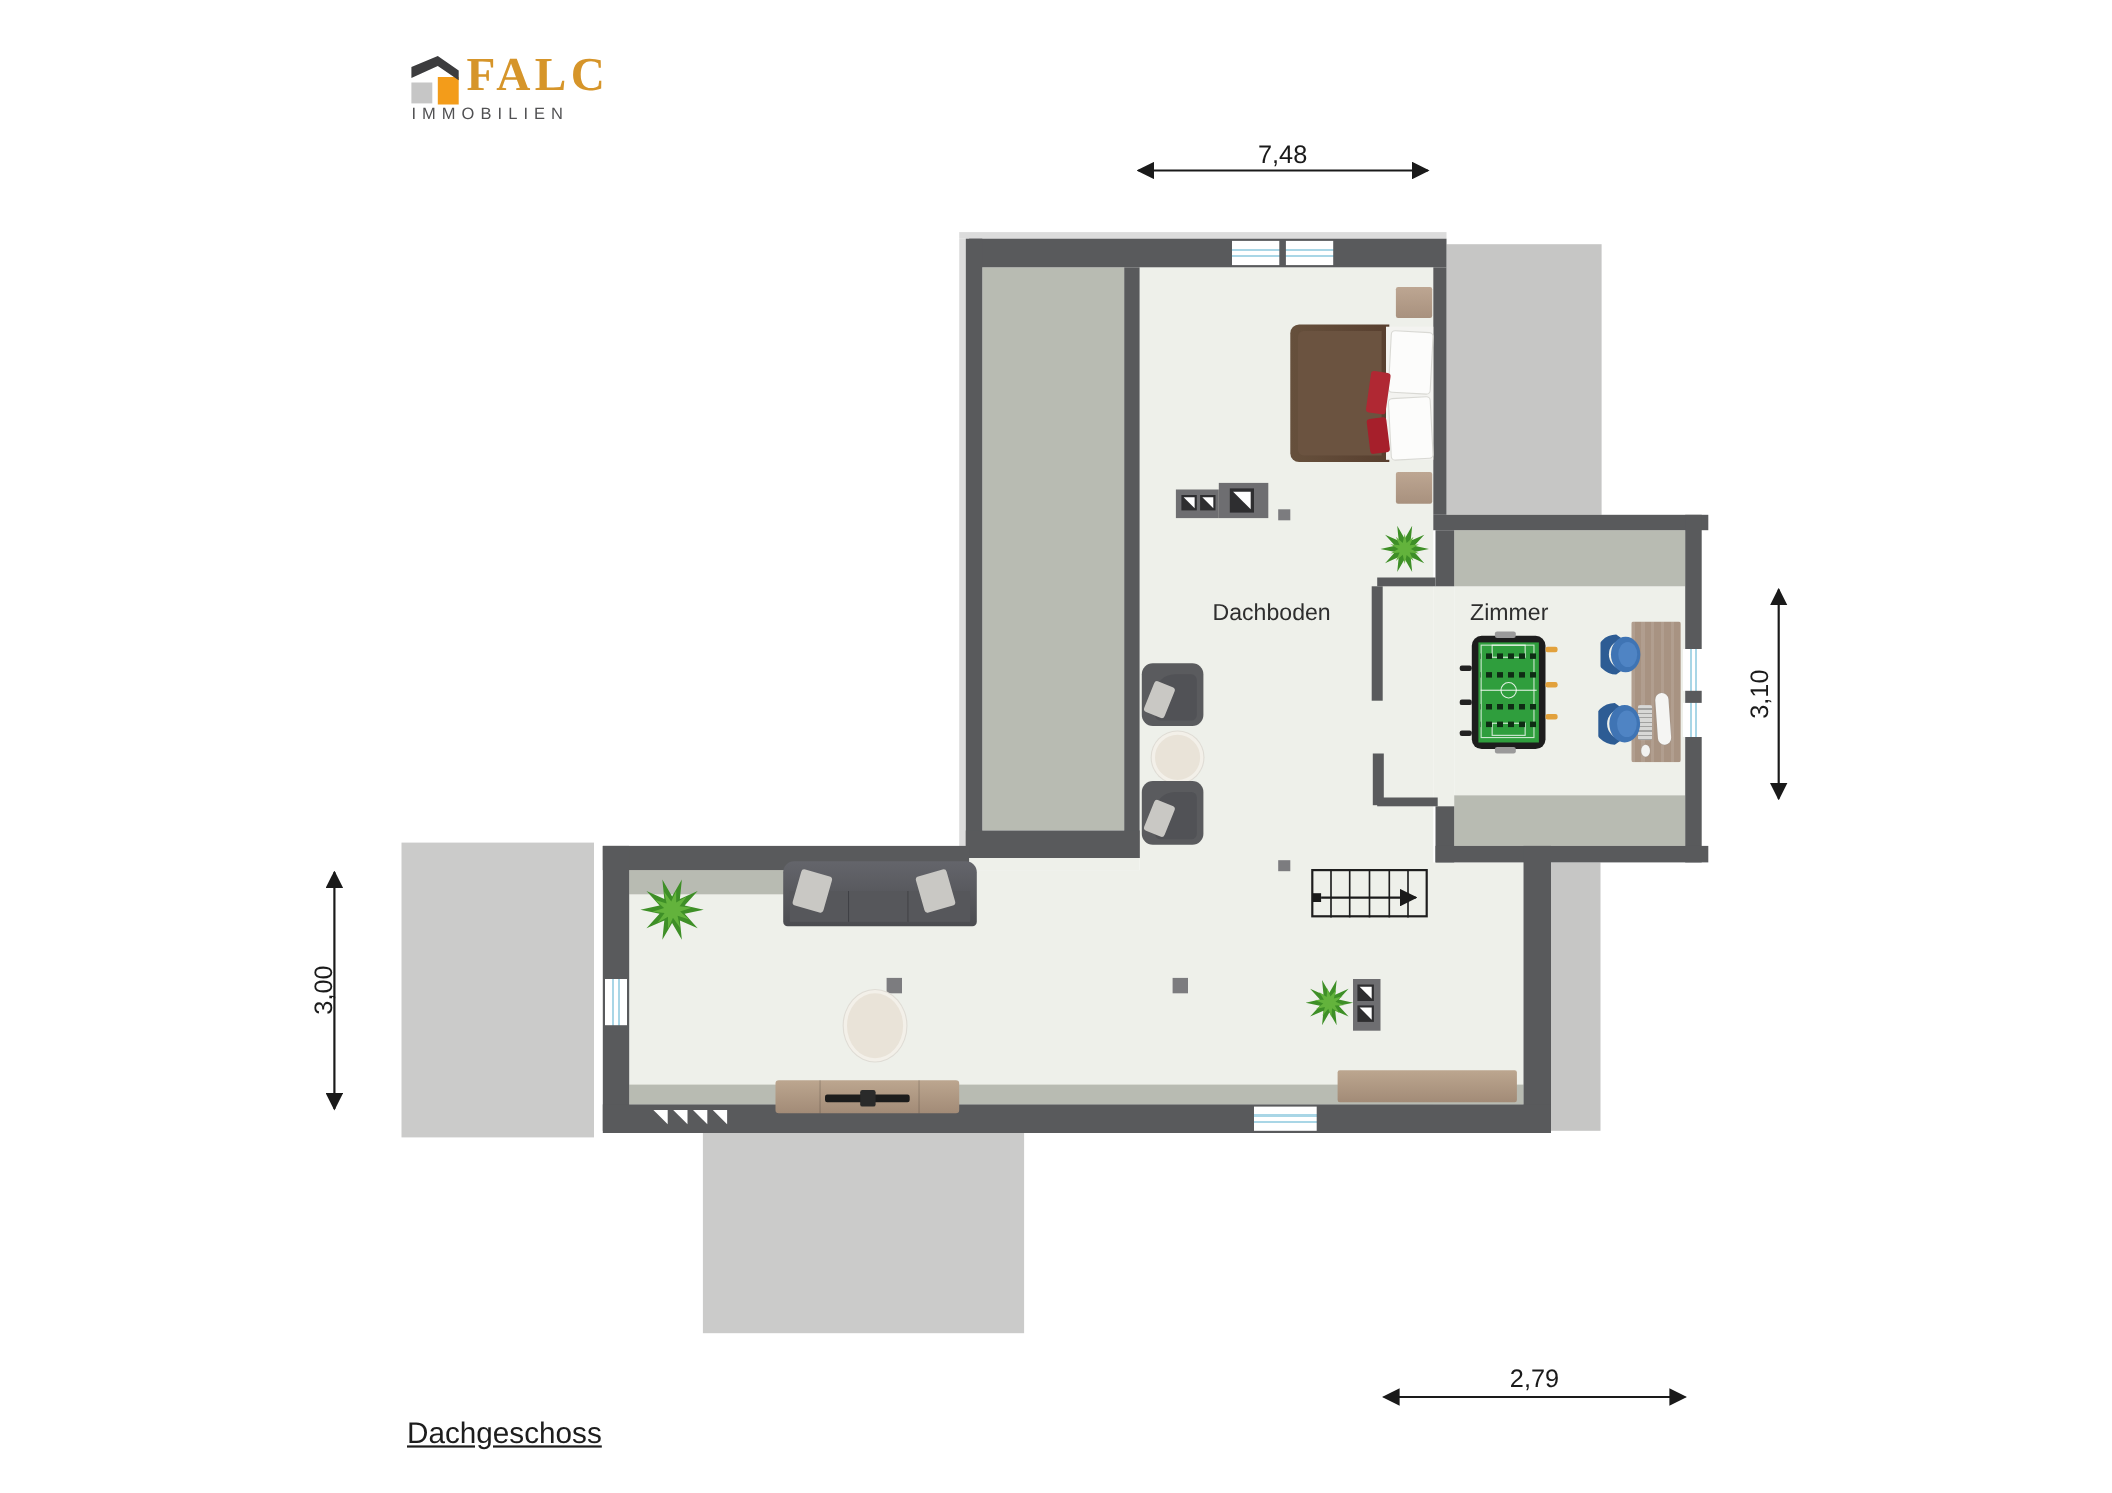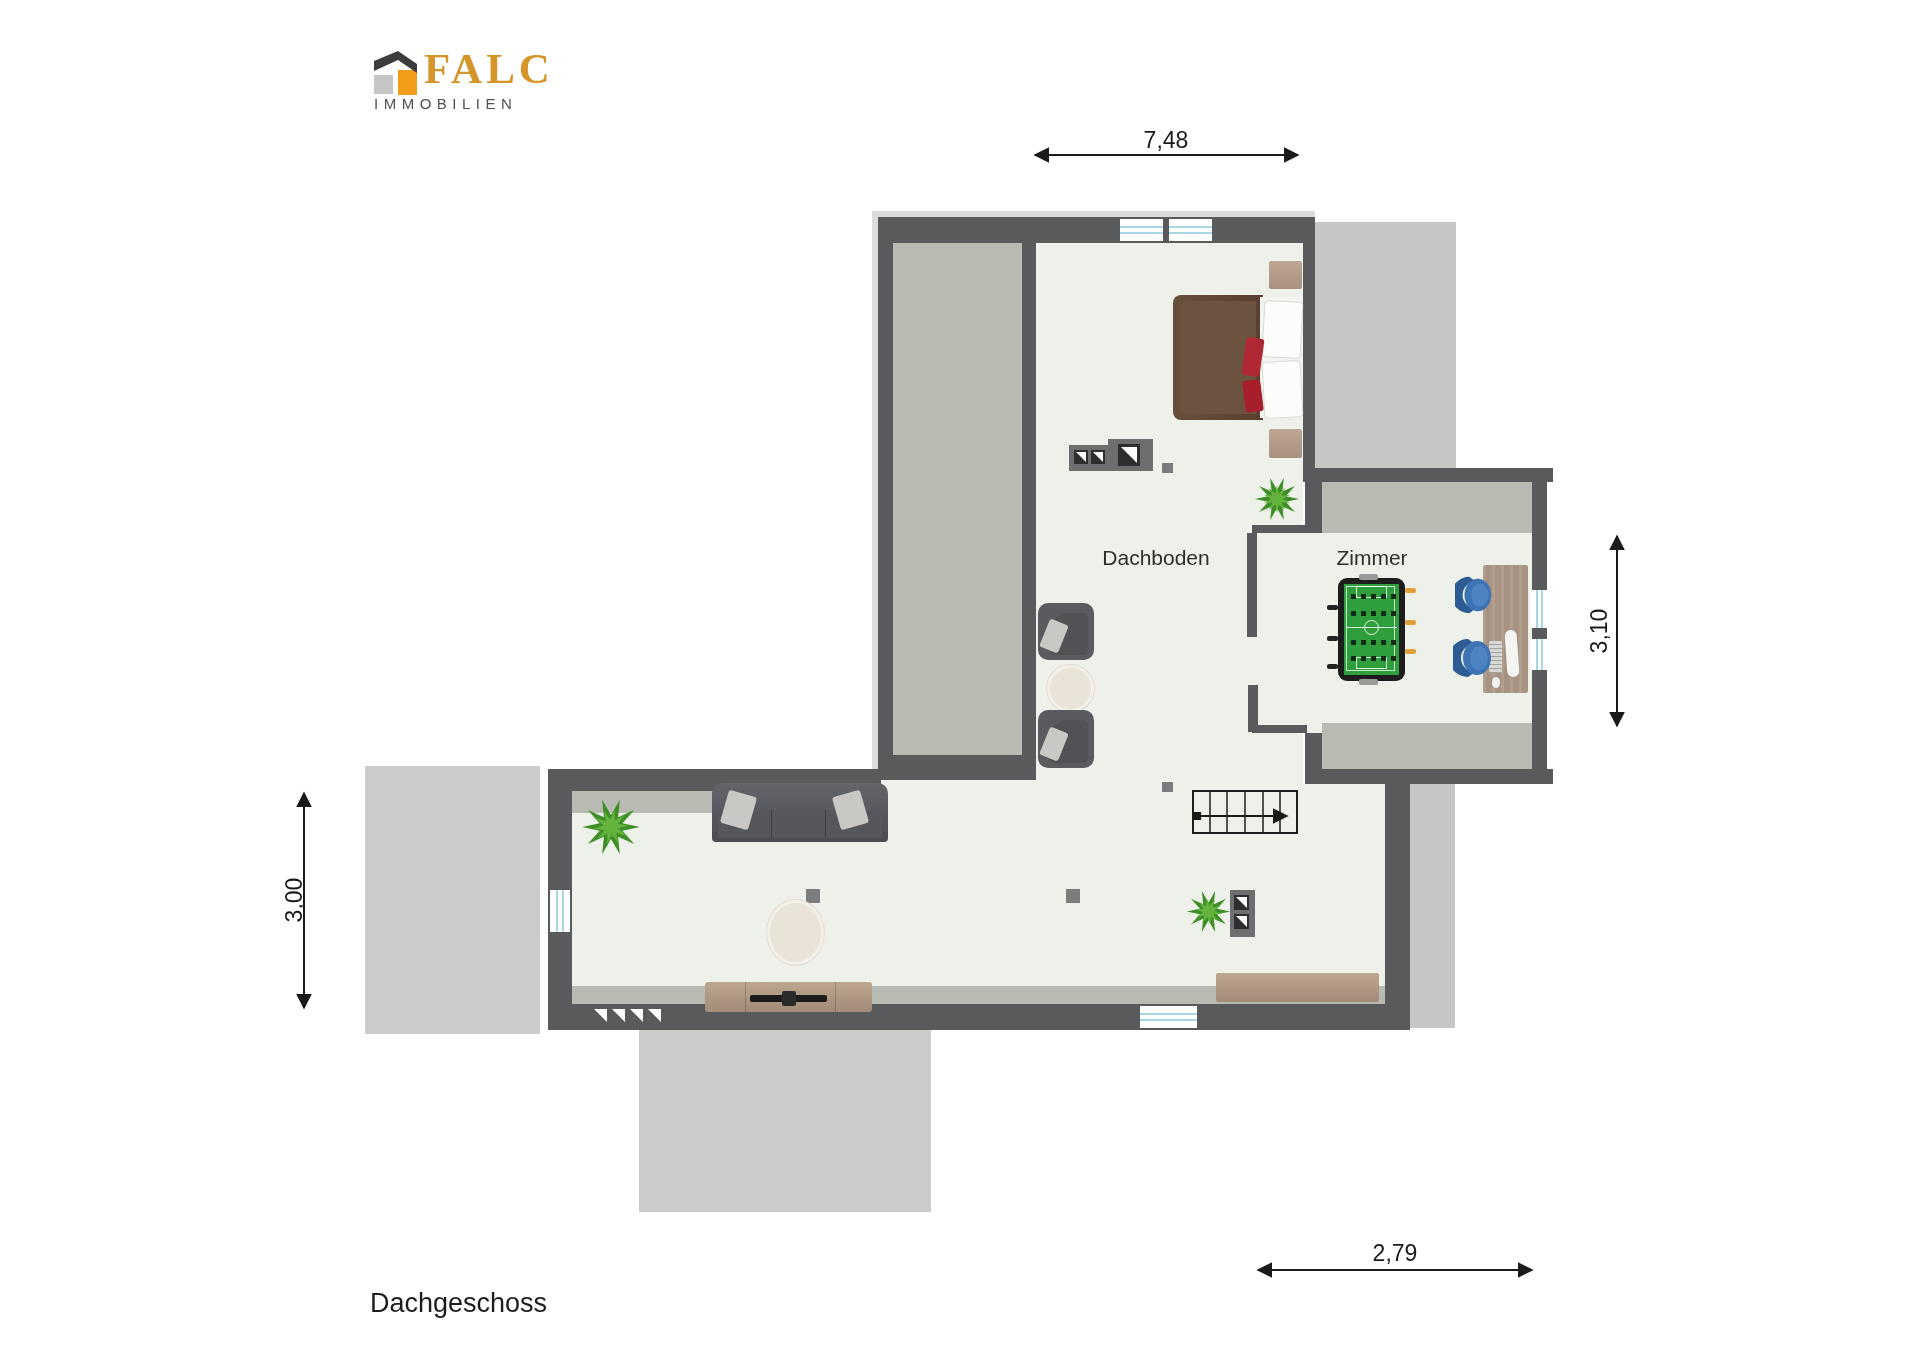--- a/index.html
+++ b/index.html
@@ -223,15 +223,15 @@
   </svg>
 
   <div class="dim-lbl" style="left:1106px;top:127px;width:120px;">7,48</div>
   <div class="dim-lbl" style="left:1561px;top:616px;width:80px;height:30px;transform:rotate(-90deg);">3,10</div>
   <div class="dim-lbl" style="left:256px;top:885px;width:80px;height:30px;transform:rotate(-90deg);">3,00</div>
   <div class="dim-lbl" style="left:1335px;top:1240px;width:120px;">2,79</div>
 
   <div class="lbl room-lbl" style="left:1076px;top:546px;width:160px;">Dachboden</div>
   <div class="lbl room-lbl" style="left:1312px;top:546px;width:120px;">Zimmer</div>
 
-  <div class="lbl" style="left:370px;top:1288px;font-size:27px;color:#1d1d1d;">Dachgeschoss</div>
+  <div class="lbl" style="left:370px;top:1288px;font-size:27px;color:#1d1d1d;text-decoration:underline;">Dachgeschoss</div>
 
 </div>
 
 </body></html>

